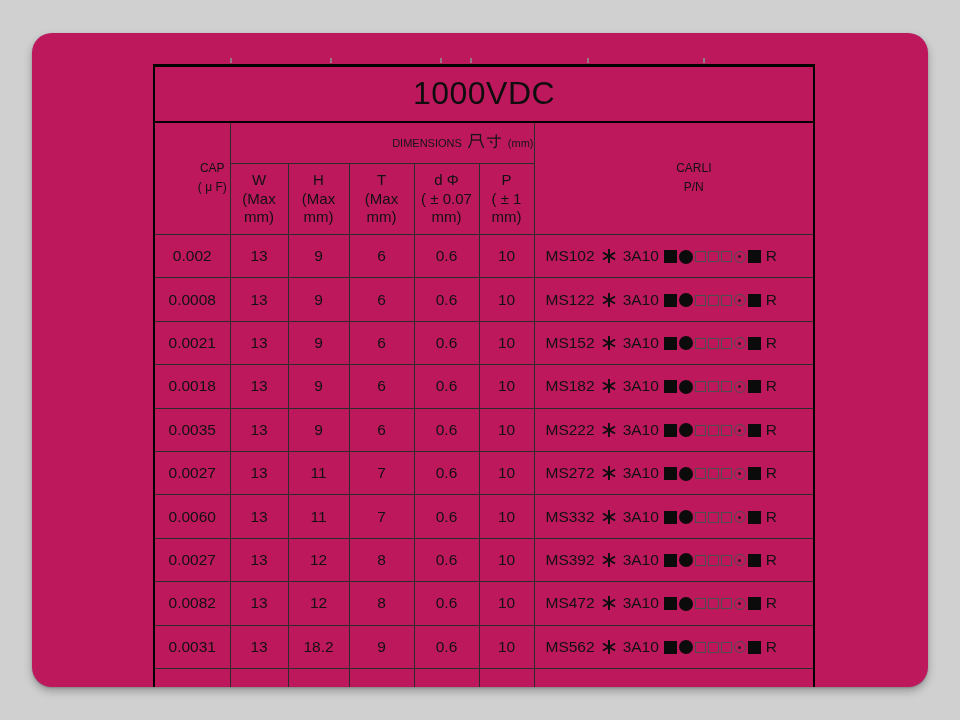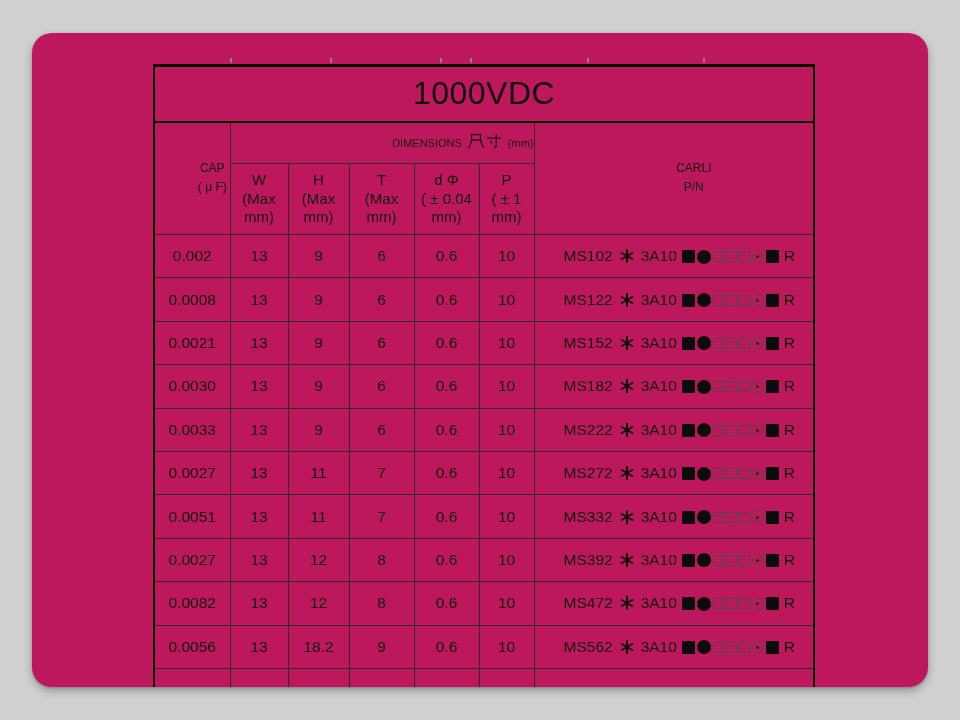--- a/index.html
+++ b/index.html
@@ -32,21 +32,21 @@
   }
   .r-dims td { height:42px; }
   .hdr { font-size:11px; line-height:19px; color:#141414;text-align:right; }
   .cap-cell div, .carli-cell div { font-size:12px; line-height:19px;margin-left:40px; }
   .r-sub td { height:71px; }
   .r-sub div { font-size:15px; line-height:18.5px; }
   .cjk-wrap { margin:0 5px; white-space:nowrap; }
   svg.cjk { width:16px; height:16px; vertical-align:-2px; margin:0 1px; }
   svg.cjk path, svg.cjk rect { stroke:#141414; stroke-width:8; fill:none; }
   tr.data-row td { height:43.4px; font-size:15.5px; }
-  td.pn-cell { text-align:center; padding-left:11px; white-space:nowrap; }
+  td.pn-cell { text-align:left; padding-left:11px; white-space:nowrap; }
   .pn-text { display:inline-block; }
   .pn-prefix { margin-right:7px; }
   .pn-code { margin:0 5px 0 7px; }
   .pn-r { margin-left:5px; }
   .star { display:inline-block; position:relative; width:14px; height:14px; vertical-align:-2px; }
   .star i { position:absolute; left:6px; top:0; width:2px; height:14px; background:#0f0f0f; }
   .star i.b2 { transform:rotate(60deg); }
   .star i.b3 { transform:rotate(120deg); }
   .pn-syms { display:inline-flex; gap:2px; align-items:center; vertical-align:-2px; }
   .sym { display:inline-block; }
@@ -122,21 +122,21 @@
           <div>(Max</div>
           <div>mm)</div>
         </td>
         <td>
           <div>T</div>
           <div>(Max</div>
           <div>mm)</div>
         </td>
         <td>
           <div>d Φ</div>
-          <div>( ± 0.04</div>
+          <div>( ± 0.07</div>
           <div>mm)</div>
         </td>
         <td>
           <div>P</div>
           <div>( ± 1</div>
           <div>mm)</div>
         </td>
       </tr>
 
       <tr class="data-row">
@@ -193,41 +193,41 @@
                 <span class="sym open-square"></span>
                 <span class="sym open-square"></span>
                 <span class="sym open-square"></span>
                 <span class="sym dot-circle"></span>
                 <span class="sym filled-square"></span>
               </span><span class="pn-text pn-r">R</span>
         </td>
       </tr>
 
       <tr class="data-row">
-        <td>0.0030</td>
+        <td>0.0018</td>
         <td>13</td>
         <td>9</td>
         <td>6</td>
         <td>0.6</td>
         <td>10</td>
         <td class="pn-cell">
           <span class="pn-text pn-prefix">MS182</span><span class="star"><i class="b1"></i><i class="b2"></i><i class="b3"></i></span><span class="pn-text pn-code">3A10</span><span class="pn-syms">
                 <span class="sym filled-square"></span>
                 <span class="sym filled-circle"></span>
                 <span class="sym open-square"></span>
                 <span class="sym open-square"></span>
                 <span class="sym open-square"></span>
                 <span class="sym dot-circle"></span>
                 <span class="sym filled-square"></span>
               </span><span class="pn-text pn-r">R</span>
         </td>
       </tr>
 
       <tr class="data-row">
-        <td>0.0033</td>
+        <td>0.0035</td>
         <td>13</td>
         <td>9</td>
         <td>6</td>
         <td>0.6</td>
         <td>10</td>
         <td class="pn-cell">
           <span class="pn-text pn-prefix">MS222</span><span class="star"><i class="b1"></i><i class="b2"></i><i class="b3"></i></span><span class="pn-text pn-code">3A10</span><span class="pn-syms">
                 <span class="sym filled-square"></span>
                 <span class="sym filled-circle"></span>
                 <span class="sym open-square"></span>
@@ -253,21 +253,21 @@
                 <span class="sym open-square"></span>
                 <span class="sym open-square"></span>
                 <span class="sym open-square"></span>
                 <span class="sym dot-circle"></span>
                 <span class="sym filled-square"></span>
               </span><span class="pn-text pn-r">R</span>
         </td>
       </tr>
 
       <tr class="data-row">
-        <td>0.0051</td>
+        <td>0.0060</td>
         <td>13</td>
         <td>11</td>
         <td>7</td>
         <td>0.6</td>
         <td>10</td>
         <td class="pn-cell">
           <span class="pn-text pn-prefix">MS332</span><span class="star"><i class="b1"></i><i class="b2"></i><i class="b3"></i></span><span class="pn-text pn-code">3A10</span><span class="pn-syms">
                 <span class="sym filled-square"></span>
                 <span class="sym filled-circle"></span>
                 <span class="sym open-square"></span>
@@ -313,21 +313,21 @@
                 <span class="sym open-square"></span>
                 <span class="sym open-square"></span>
                 <span class="sym open-square"></span>
                 <span class="sym dot-circle"></span>
                 <span class="sym filled-square"></span>
               </span><span class="pn-text pn-r">R</span>
         </td>
       </tr>
 
       <tr class="data-row">
-        <td>0.0056</td>
+        <td>0.0031</td>
         <td>13</td>
         <td>18.2</td>
         <td>9</td>
         <td>0.6</td>
         <td>10</td>
         <td class="pn-cell">
           <span class="pn-text pn-prefix">MS562</span><span class="star"><i class="b1"></i><i class="b2"></i><i class="b3"></i></span><span class="pn-text pn-code">3A10</span><span class="pn-syms">
                 <span class="sym filled-square"></span>
                 <span class="sym filled-circle"></span>
                 <span class="sym open-square"></span>

